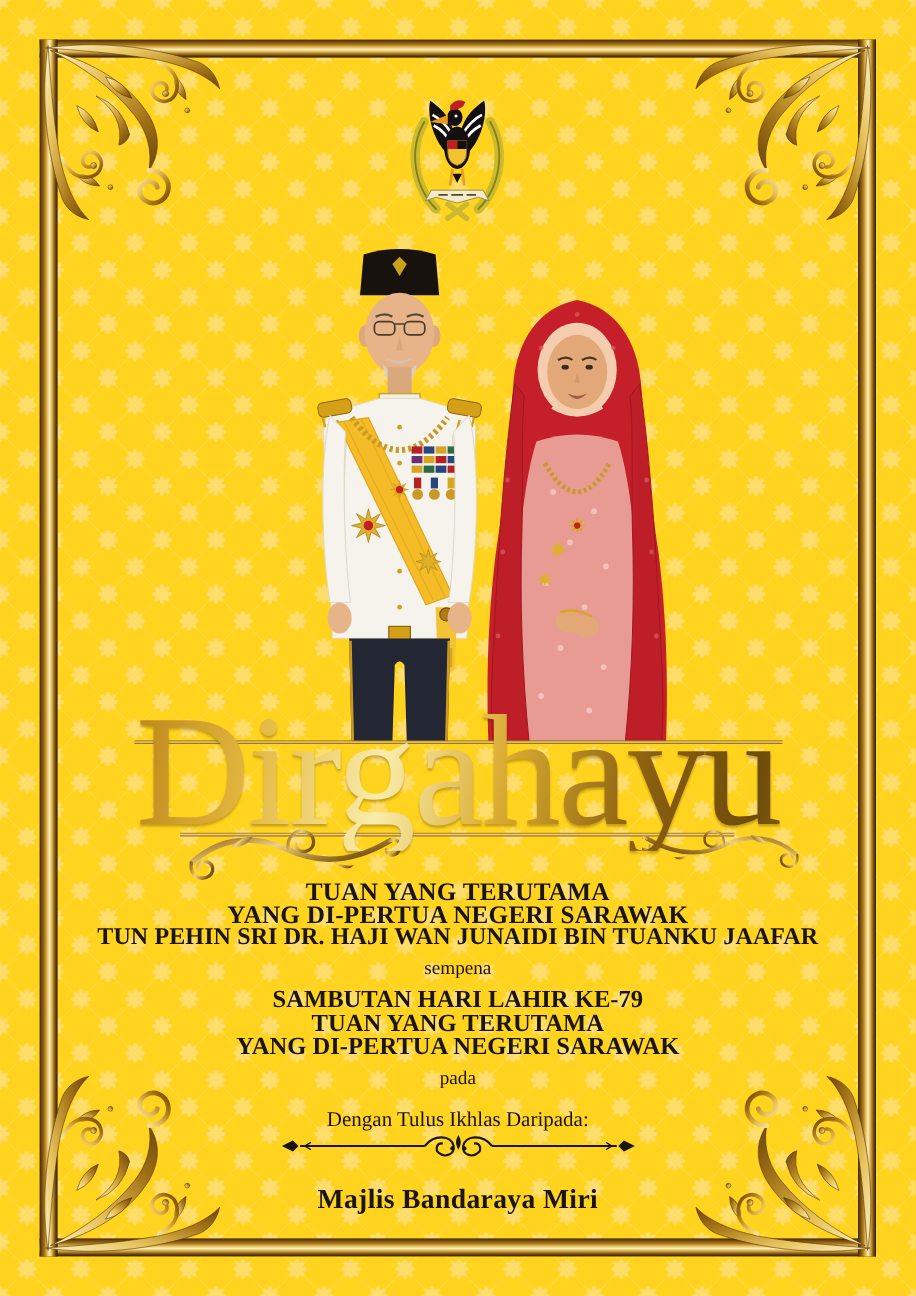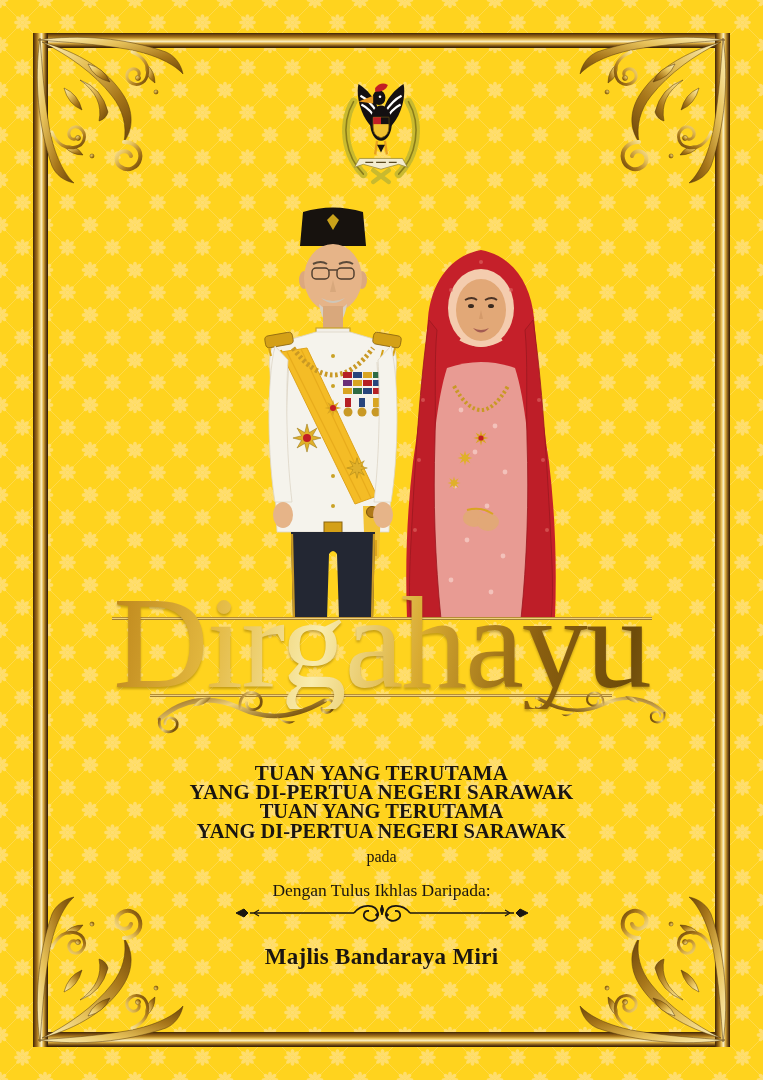--- a/index.html
+++ b/index.html
@@ -23,21 +23,21 @@
     background:linear-gradient(100deg,#7c4f0a 0%,#b67c14 12%,#e3b83f 28%,#f9ecac 42%,#d9ab31 55%,#8a5f10 70%,#6e4c0a 82%,#c89a28 100%);
     -webkit-background-clip:text;background-clip:text;color:transparent;
     filter:drop-shadow(0 2px 1px rgba(90,60,0,.35));
   }
   .title-rule{position:absolute;height:3px;z-index:5;
     background:linear-gradient(180deg,#9a6c12,#f0d27a 50%,#7a540e);}
   .rule-top{left:112px;width:540px;top:617px;}
   .rule-bottom{left:150px;width:462px;top:694px;}
   .title-flourish{position:absolute;z-index:5;}
   
-  .text-stack{position:absolute;left:45px;right:45px;top:764px;z-index:6;text-align:center;}
+  .text-stack{position:absolute;left:45px;right:45px;top:734px;z-index:6;text-align:center;}
   .l-salut{font-size:21px;font-weight:bold;line-height:19px;letter-spacing:.2px;}
   .l-name{font-size:20px;font-weight:bold;line-height:19px;letter-spacing:.1px;}
   .l-honours{font-size:11px;font-weight:bold;line-height:13px;margin-top:4px;letter-spacing:.1px;}
   .l-conn{font-size:16px;line-height:16px;margin-top:9px;}
   .l-event{font-size:20.5px;font-weight:bold;line-height:19.5px;}
   .l-event-first{margin-top:8px;}
   .l-pada{font-size:16px;line-height:16px;margin-top:8px;}
   .l-date{font-size:21px;font-weight:bold;line-height:21px;margin-top:7px;letter-spacing:.2px;}
   .l-from{font-size:17.5px;line-height:18px;margin-top:16px;text-align:center;}
   .footer-div{margin-top:1px;}
@@ -338,20 +338,23 @@
       <use href="#vineCurl"></use>
     </svg>
   <svg class="title-flourish" style="left:535px;top:684px;width:132px;height:52px;transform:scaleX(-1)">
       <use href="#vineCurl"></use>
     </svg>
   <div class="title-word">Dirgahayu</div>
 
   <div class="text-stack">
     <div class="l-salut">TUAN YANG TERUTAMA</div>
     <div class="l-salut">YANG DI-PERTUA NEGERI SARAWAK</div>
+    <div class="l-name">TUN PEHIN SRI DR. HAJI WAN JUNAIDI BIN TUANKU JAAFAR</div>
+    <div class="l-conn">sempena</div>
+    <div class="l-event l-event-first">SAMBUTAN HARI LAHIR KE-79</div>
     <div class="l-event">TUAN YANG TERUTAMA</div>
     <div class="l-event">YANG DI-PERTUA NEGERI SARAWAK</div>
     <div class="l-pada">pada</div>
     <div class="l-from">Dengan Tulus Ikhlas Daripada:</div>
     <div class="footer-div">
       <svg width="300" height="26">
           <use href="#blackDiv"></use>
         </svg>
     </div>
     <div class="l-org">Majlis Bandaraya Miri</div>

